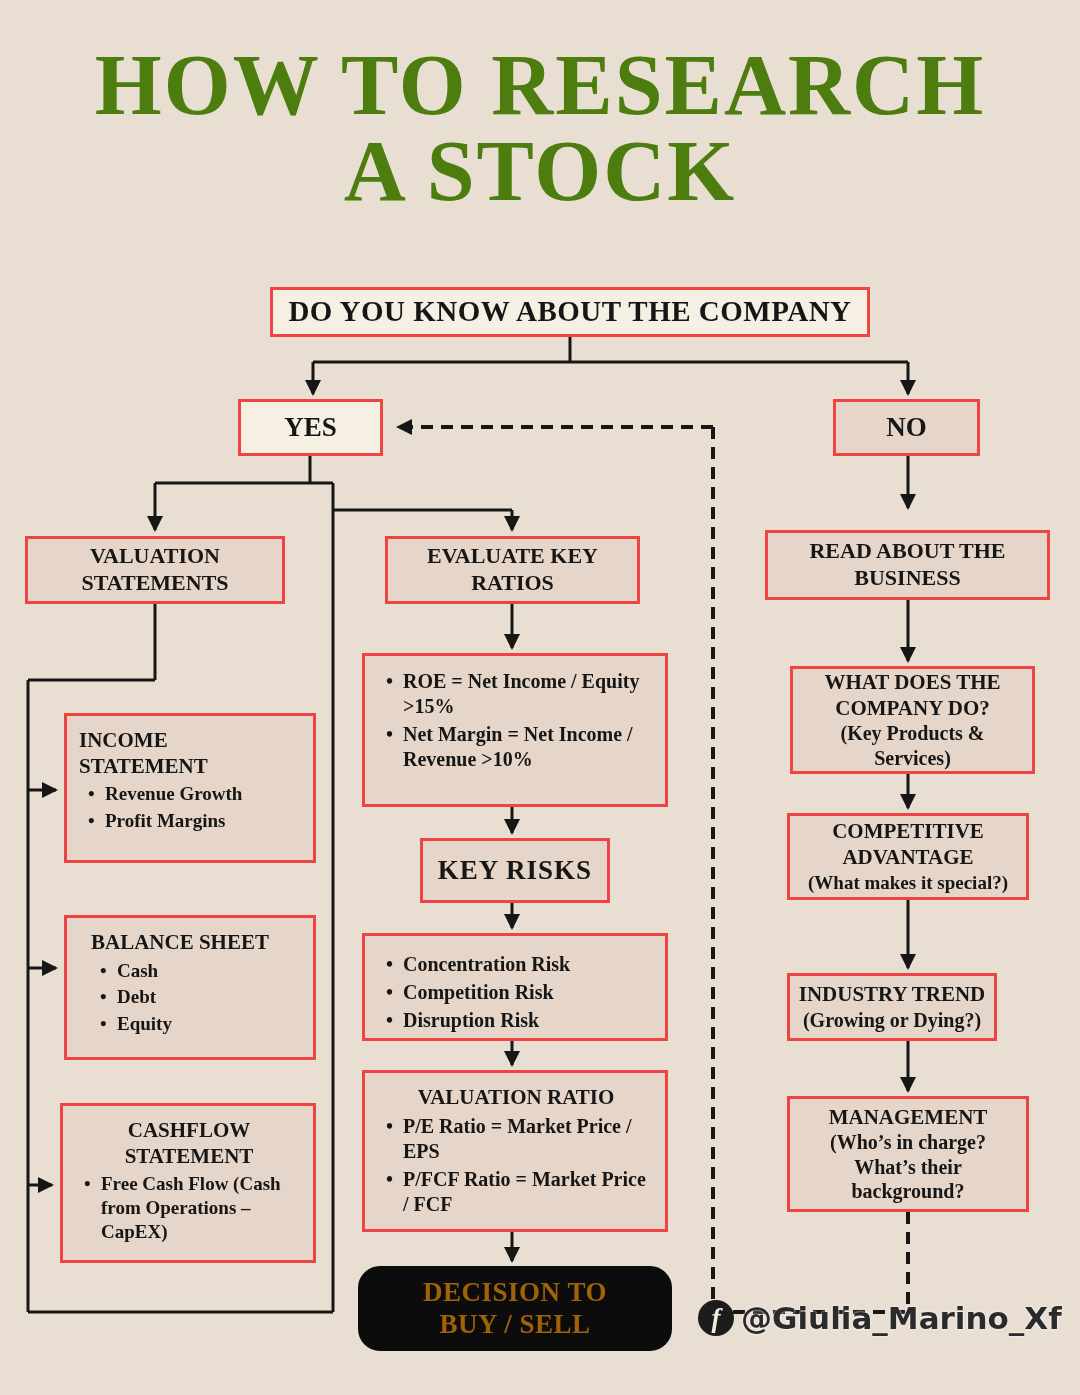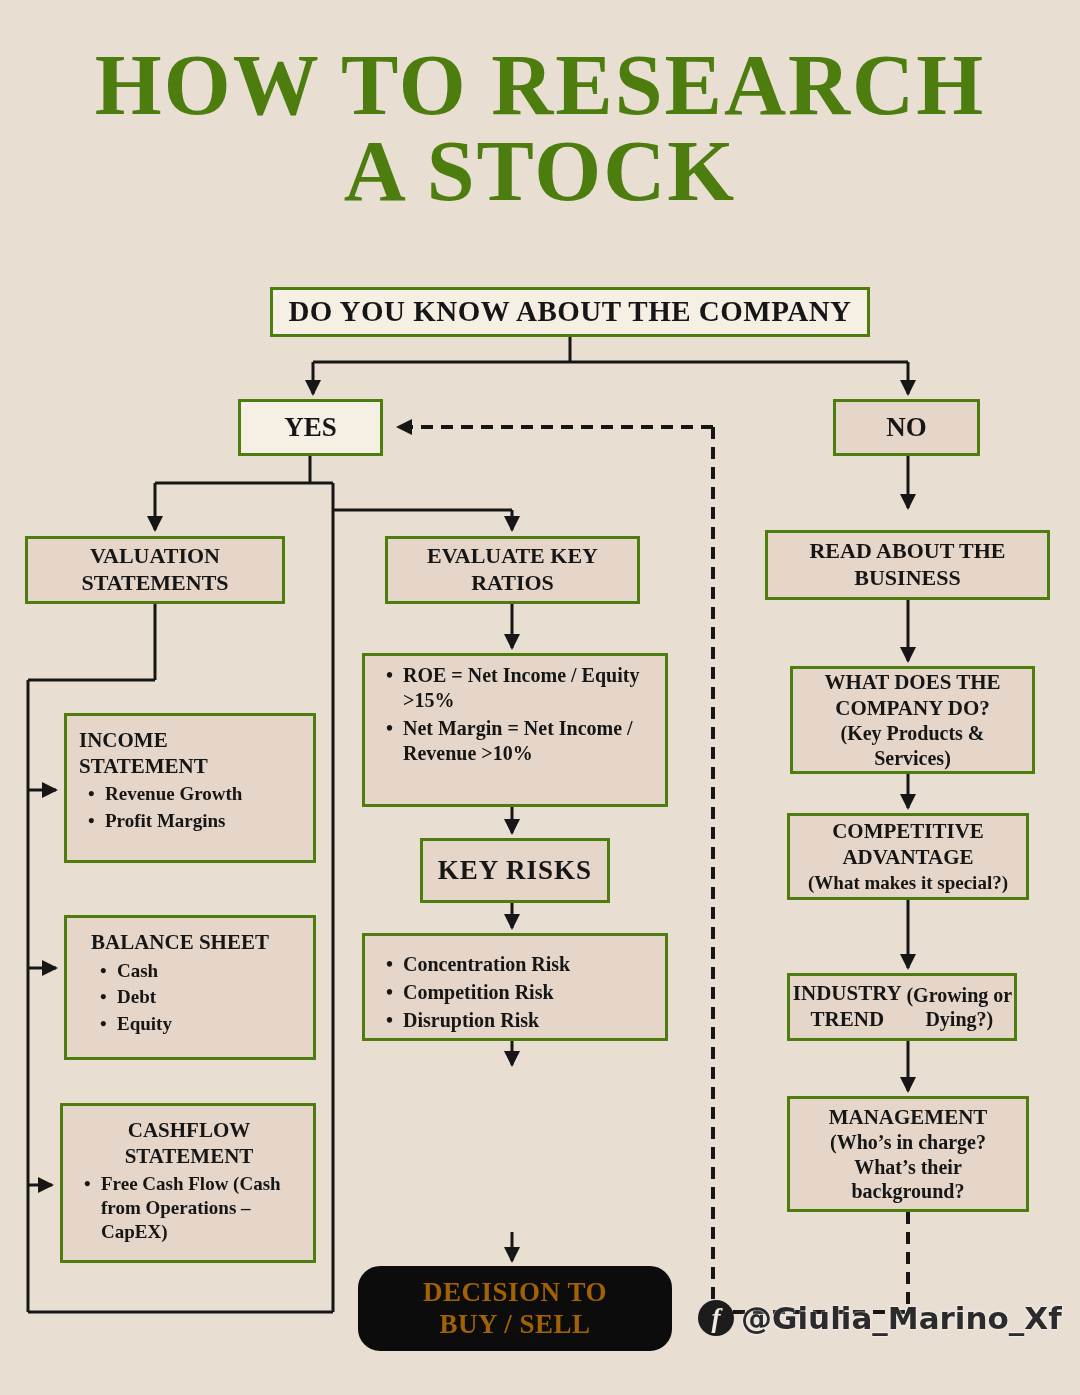--- a/index.html
+++ b/index.html
@@ -13,21 +13,21 @@
     position:absolute;top:42px;left:0;width:100%;
     text-align:center;font-weight:700;font-size:86px;line-height:1.0;
     letter-spacing:2px;color:#4d7c0f;
   }
   .title-inner{display:inline-block;max-width:930px;}
   svg.wires{position:absolute;left:0;top:0;width:1080px;height:1395px;}
   .ln{fill:none;stroke:#161616;stroke-width:3;}
   .ln-d{fill:none;stroke:#161616;stroke-width:4;stroke-dasharray:12 8;}
   .box{
     position:absolute;box-sizing:border-box;
-    border:3px solid #4d7c0f;background:#e5d6c9;
+    border:3px solid #ef4444;background:#e5d6c9;
     font-weight:700;color:#161616;
     display:flex;align-items:center;justify-content:center;
     text-align:center;line-height:1.22;
   }
   .light{background:#f5efe4;}
   .box-col{display:block;text-align:left;padding:12px 10px 8px 12px;}
   .bullets{margin-top:2px;}
   .bullet{position:relative;padding-left:26px;margin:3px 0;text-align:left;line-height:1.25;}
   .bullet::before{content:"\2022";position:absolute;left:9px;top:0;}
   .ttl-narrow{max-width:150px;}
@@ -128,59 +128,66 @@
     <span class="sub" style="text-align:center;max-width:170px;margin:0 auto;display:block;">CASHFLOW STATEMENT</span>
     <div class="bullets" style="font-size:19px;">
       <div class="bullet">Free Cash Flow (Cash from Operations – CapEX)</div>
     </div>
   </div>
 
   <div class="box" style="left:385px;top:536px;width:255px;height:68px;font-size:22px;">
     <span style="max-width:190px;">EVALUATE KEY RATIOS</span>
   </div>
 
-  <div class="box box-col" style="left:362px;top:653px;width:306px;height:154px;font-size:20px;padding-top:4px;">
+  <div class="box box-col" style="left:362px;top:653px;width:306px;height:154px;font-size:20px;padding-top:10px;">
     <div class="bullets">
       <div class="bullet">ROE = Net Income / Equity &gt;15%</div>
       <div class="bullet">Net Margin = Net Income / Revenue &gt;10%</div>
     </div>
   </div>
 
   <div class="box" style="left:420px;top:838px;width:190px;height:65px;font-size:27px;letter-spacing:1px;">
     <span>KEY RISKS</span>
   </div>
 
   <div class="box box-col" style="left:362px;top:933px;width:306px;height:108px;font-size:20px;padding-top:13px;">
     <div class="bullets">
       <div class="bullet">Concentration Risk</div>
       <div class="bullet">Competition Risk</div>
       <div class="bullet">Disruption Risk</div>
     </div>
   </div>
 
+  <div class="box box-col" style="left:362px;top:1070px;width:306px;height:162px;font-size:21px;">
+    <span class="sub" style="text-align:center;display:block;">VALUATION RATIO</span>
+    <div class="bullets" style="font-size:20px;">
+      <div class="bullet">P/E Ratio = Market Price / EPS</div>
+      <div class="bullet">P/FCF Ratio = Market Price / FCF</div>
+    </div>
+  </div>
 
   <div class="box decision" style="left:358px;top:1266px;width:314px;height:85px;">
     <span class="dec-inner">DECISION TO BUY / SELL</span>
   </div>
 
   <div class="box" style="left:765px;top:530px;width:285px;height:70px;font-size:22px;">
     <span style="max-width:220px;">READ ABOUT THE BUSINESS</span>
   </div>
 
   <div class="box" style="left:790px;top:666px;width:245px;height:108px;font-size:21px;flex-direction:column;">
     <span style="max-width:200px;">WHAT DOES THE COMPANY DO?</span>
     <span style="max-width:190px;font-size:20px;">(Key Products &amp; Services)</span>
   </div>
 
   <div class="box" style="left:787px;top:813px;width:242px;height:87px;font-size:21px;flex-direction:column;">
     <span style="max-width:170px;">COMPETITIVE ADVANTAGE</span>
     <span style="font-size:19px;">(What makes it special?)</span>
   </div>
 
-  <div class="box" style="left:787px;top:973px;width:230px;height:68px;font-size:21px;flex-direction:row;">
+  <div class="box" style="left:787px;top:973px;width:210px;height:68px;font-size:21px;flex-direction:column;">
     <span>INDUSTRY TREND</span>
     <span style="font-size:20px;">(Growing or Dying?)</span>
   </div>
 
   <div class="box" style="left:787px;top:1096px;width:242px;height:116px;font-size:21px;flex-direction:column;">
     <span>MANAGEMENT</span>
     <span style="max-width:170px;font-size:20px;">(Who’s in charge? What’s their background?</span>
   </div>
 
   <div class="watermark">

